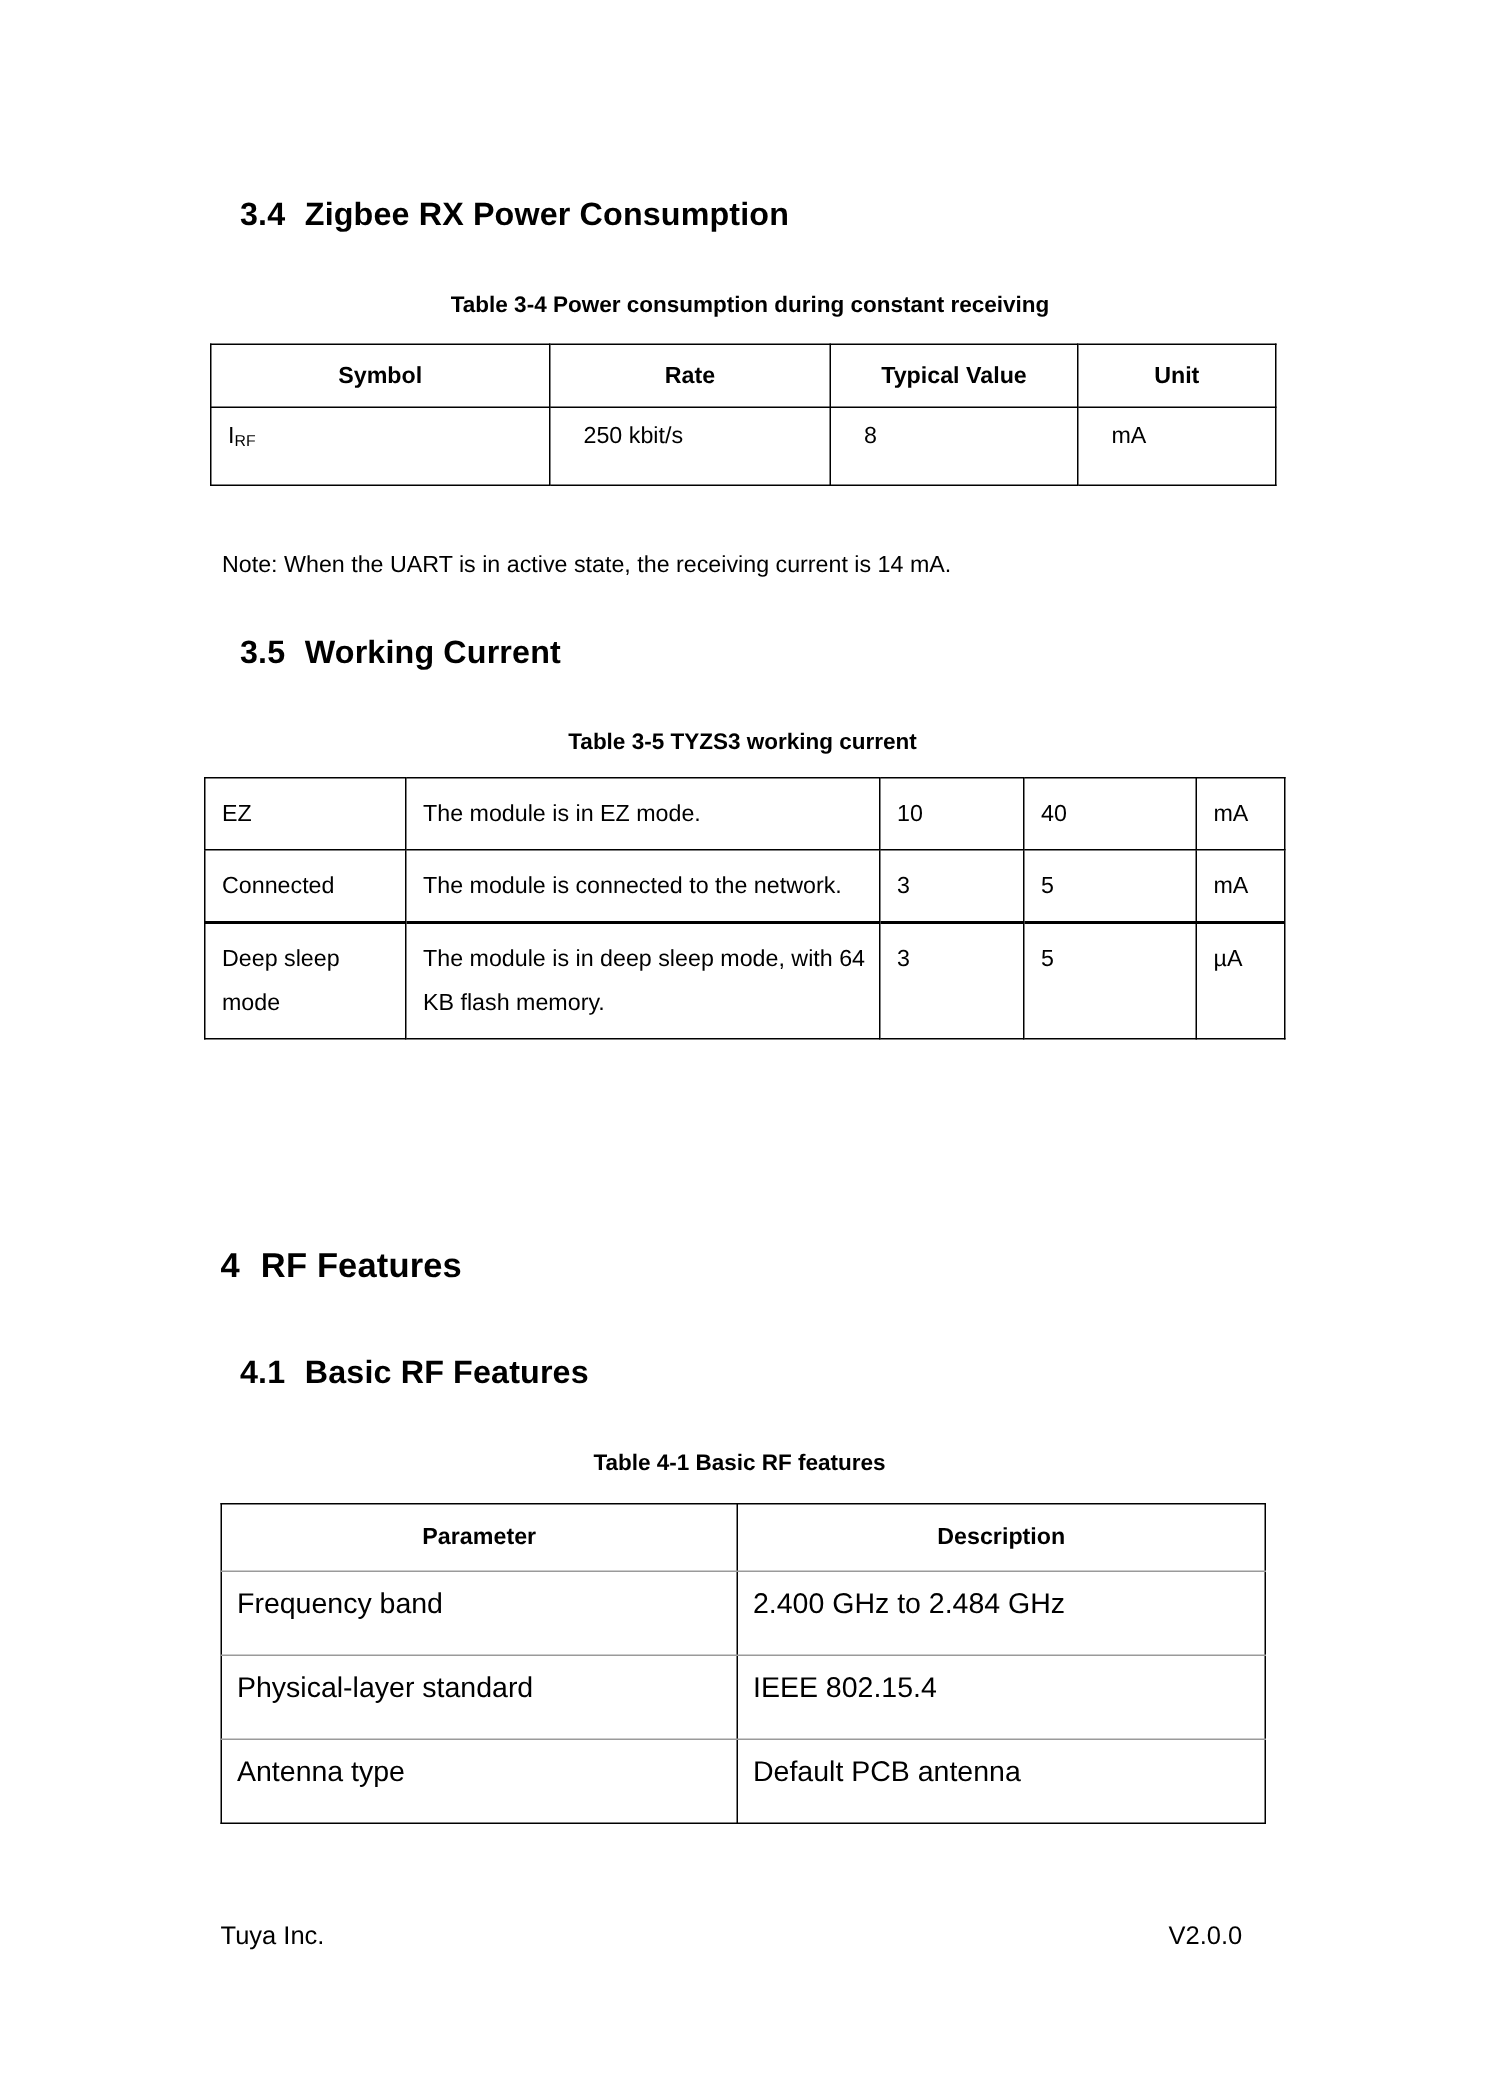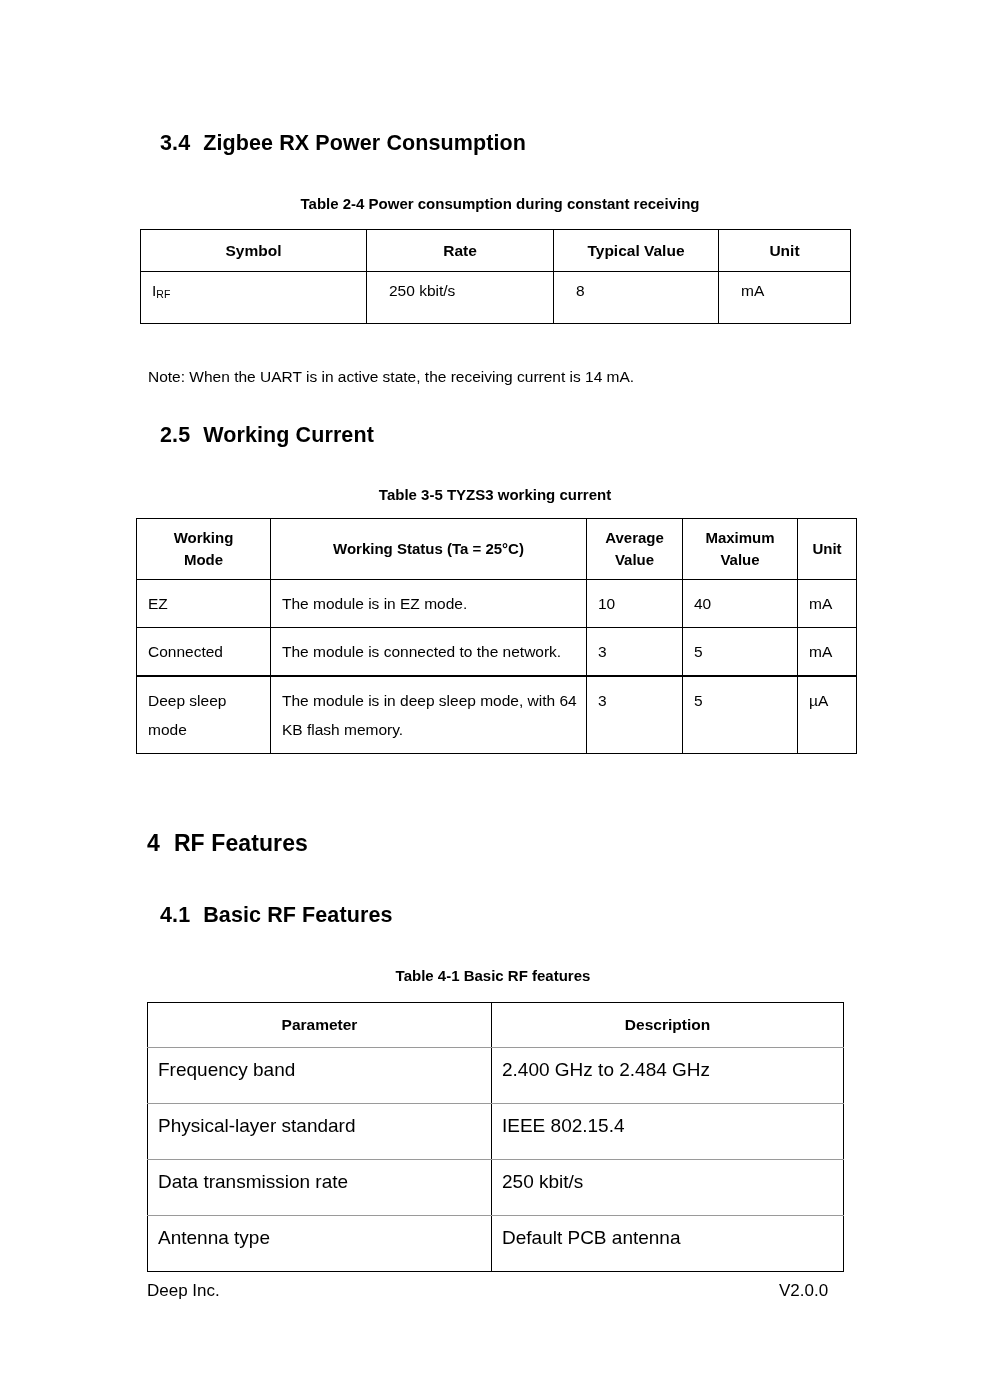--- a/index.html
+++ b/index.html
@@ -139,21 +139,21 @@
     top: 0.22em;
   }
 </style>
 </head>
 <body>
 
 <div class="page">
 
   <div class="h2" style="left:160px; top:131px;"><span class="h-num">3.4</span><span class="h-gap-2"></span><span>Zigbee RX Power Consumption</span></div>
 
-  <div class="tcap" style="left:145px; top:195px; width:710px;">Table 2-4 Power consumption during constant receiving</div>
+  <div class="tcap" style="left:145px; top:195px; width:710px;">Table 3-4 Power consumption during constant receiving</div>
 
   <table id="table-3-4">
     <colgroup>
       <col style="width:226px">
       <col style="width:187px">
       <col style="width:165px">
       <col style="width:132px">
     </colgroup>
     <tbody>
       <tr>
@@ -166,40 +166,33 @@
         <td class="c-symbol"><span>I</span><sub>RF</sub></td>
         <td>250 kbit/s</td>
         <td>8</td>
         <td>mA</td>
       </tr>
     </tbody>
   </table>
 
   <div class="note" style="left:148px; top:368px;">Note: When the UART is in active state, the receiving current is 14 mA.</div>
 
-  <div class="h2" style="left:160px; top:423px;"><span class="h-num">2.5</span><span class="h-gap-2"></span><span>Working Current</span></div>
+  <div class="h2" style="left:160px; top:423px;"><span class="h-num">3.5</span><span class="h-gap-2"></span><span>Working Current</span></div>
 
   <div class="tcap" style="left:140px; top:486px; width:710px;">Table 3-5 TYZS3 working current</div>
 
   <table id="table-3-5">
     <colgroup>
       <col style="width:134px">
       <col style="width:316px">
       <col style="width:96px">
       <col style="width:115px">
       <col style="width:59px">
     </colgroup>
     <tbody>
-      <tr class="row-head">
-        <th><span>Working</span><br><span>Mode</span></th>
-        <th>Working Status (Ta = 25°C)</th>
-        <th><span>Average</span><br><span>Value</span></th>
-        <th><span>Maximum</span><br><span>Value</span></th>
-        <th>Unit</th>
-      </tr>
       <tr>
         <td>EZ</td>
         <td>The module is in EZ mode.</td>
         <td>10</td>
         <td>40</td>
         <td>mA</td>
       </tr>
       <tr>
         <td>Connected</td>
         <td>The module is connected to the network.</td>
@@ -235,26 +228,22 @@
       </tr>
       <tr>
         <td>Frequency band</td>
         <td>2.400 GHz to 2.484 GHz</td>
       </tr>
       <tr>
         <td>Physical-layer standard</td>
         <td>IEEE 802.15.4</td>
       </tr>
       <tr>
-        <td>Data transmission rate</td>
-        <td>250 kbit/s</td>
-      </tr>
-      <tr>
         <td>Antenna type</td>
         <td>Default PCB antenna</td>
       </tr>
     </tbody>
   </table>
 
-  <div class="footer-left">Deep Inc.</div>
+  <div class="footer-left">Tuya Inc.</div>
   <div class="footer-right">V2.0.0</div>
 
 </div>
 
 </body></html>

